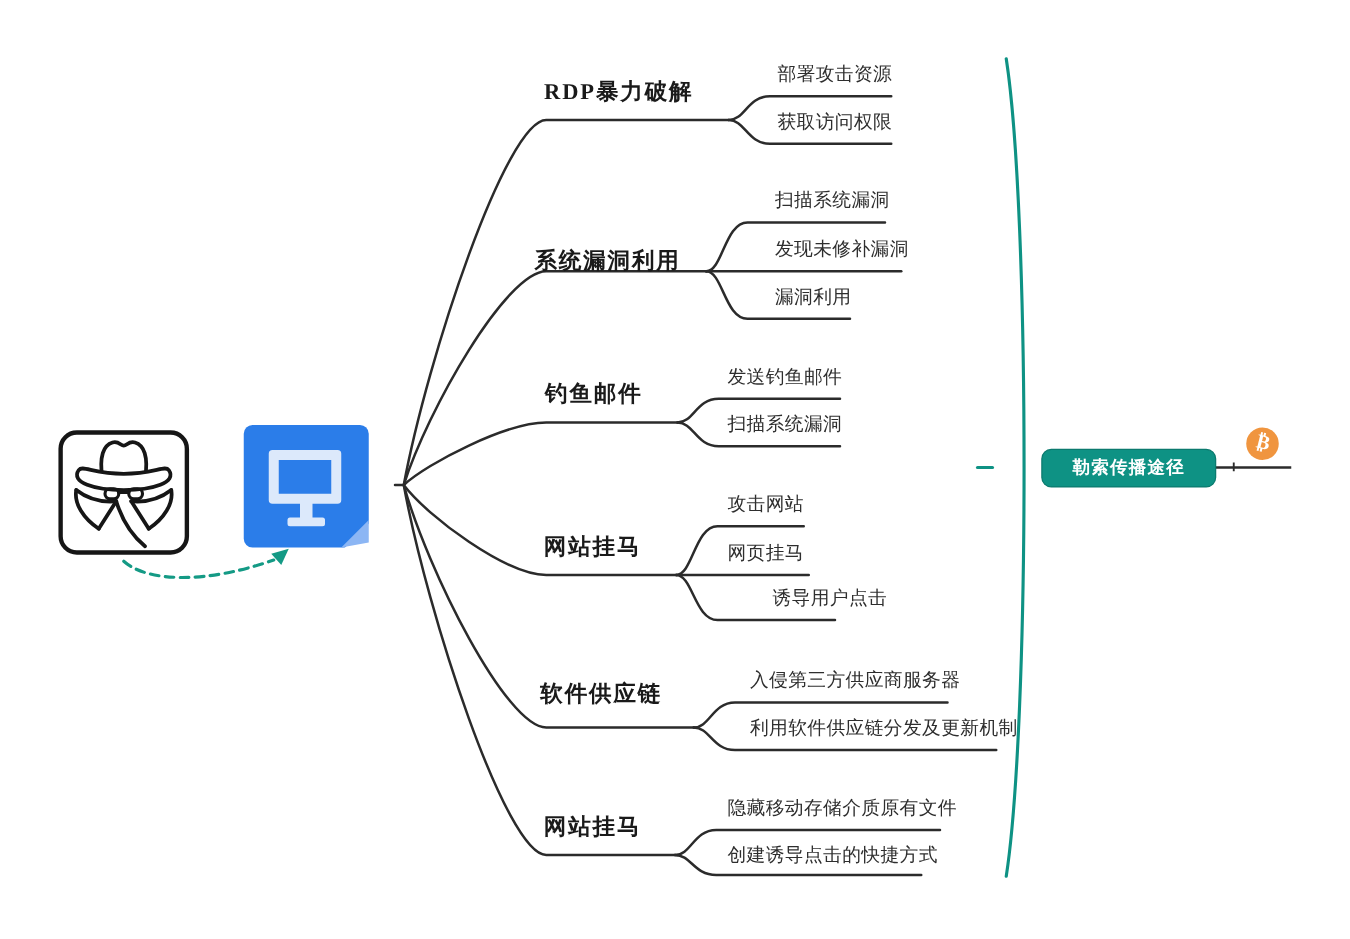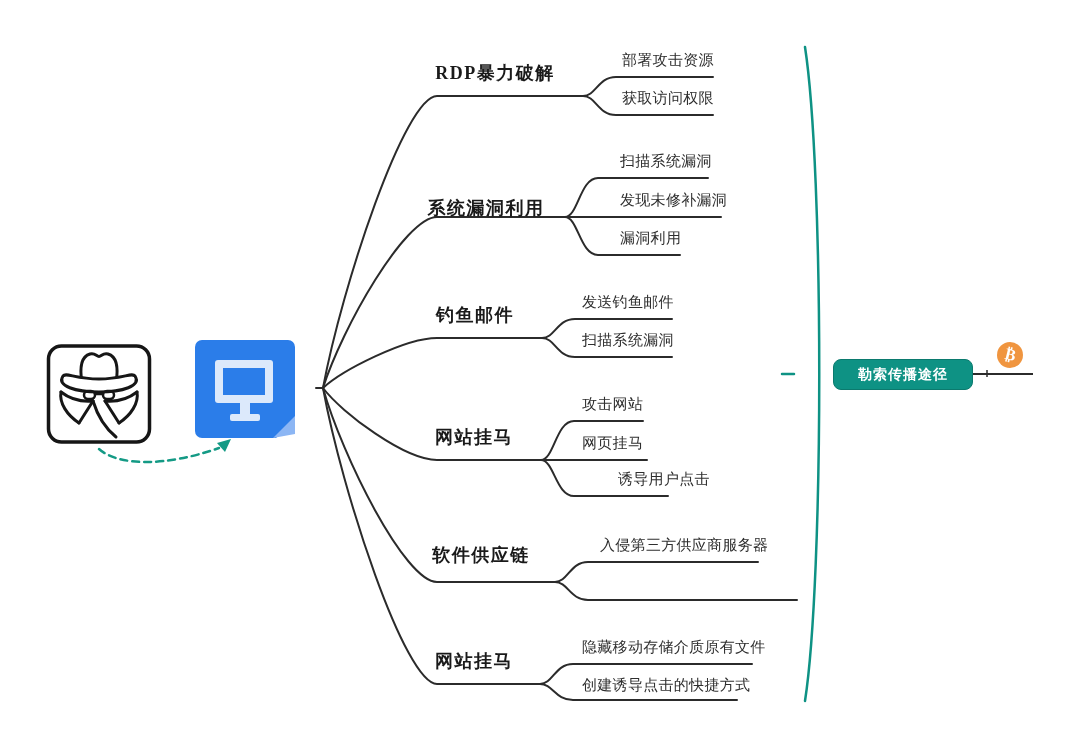--- a/index.html
+++ b/index.html
@@ -141,20 +141,21 @@
       <div class="sub-label" style="left: 620px; top: 229px;">漏洞利用</div>
       <div class="main-label" style="left: 475px; top: 304px; text-align: center;">钓鱼邮件</div>
       <div class="sub-label" style="left: 582px; top: 293px; text-align: center;">发送钓鱼邮件</div>
       <div class="sub-label" style="left: 582px; top: 331px;">扫描系统漏洞</div>
       <div class="main-label" style="left: 474px; top: 426px;">网站挂马</div>
       <div class="sub-label" style="left: 582px; top: 395px;">攻击网站</div>
       <div class="sub-label" style="left: 582px; top: 434px;">网页挂马</div>
       <div class="sub-label" style="left: 582px; top: 470px; margin-left: 36px;">诱导用户点击</div>
       <div class="main-label" style="left: 481px; top: 544px;">软件供应链</div>
       <div class="sub-label" style="left: 600px; top: 536px;">入侵第三方供应商服务器</div>
+      <div class="sub-label" style="left: 600px; top: 574px;">利用软件供应链分发及更新机制</div>
       <div class="main-label" style="left: 474px; top: 650px;">网站挂马</div>
       <div class="sub-label" style="left: 582px; top: 638px;">隐藏移动存储介质原有文件</div>
       <div class="sub-label" style="left: 582px; top: 676px;">创建诱导点击的快捷方式</div>
     </div>
 
   <div class="badge">勒索传播途径</div>
 
   <div class="btc">
     <span class="btc-glyph">₿</span>
   </div>

